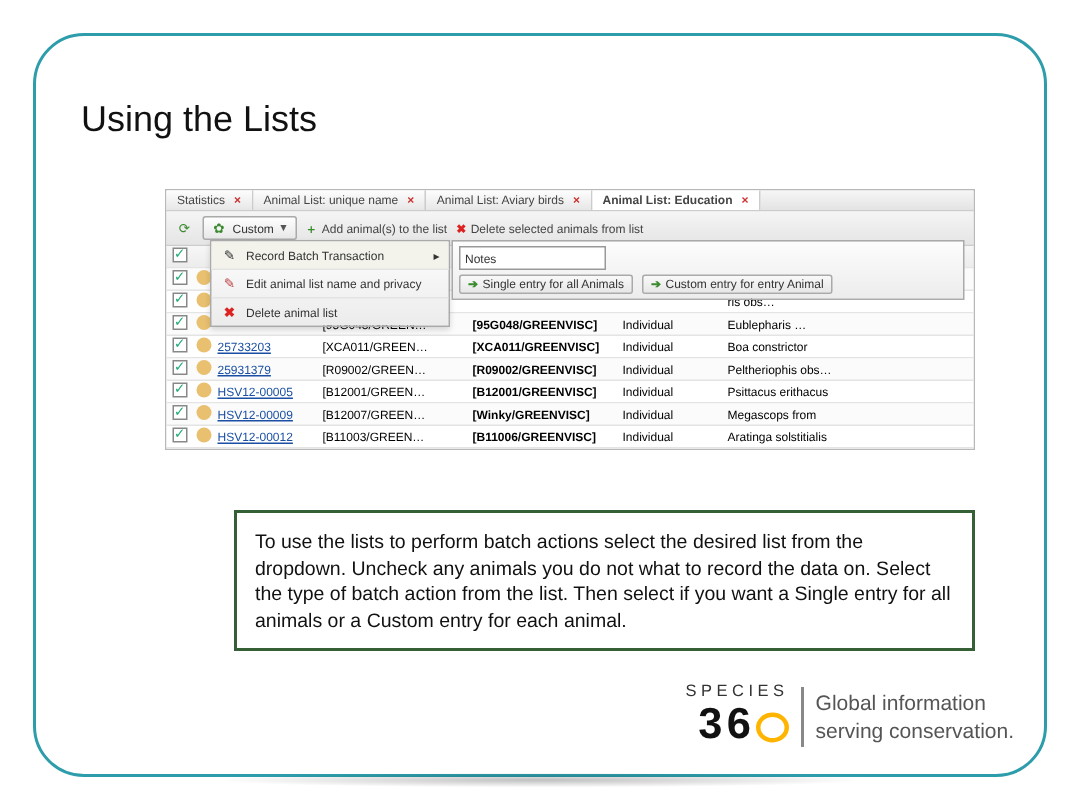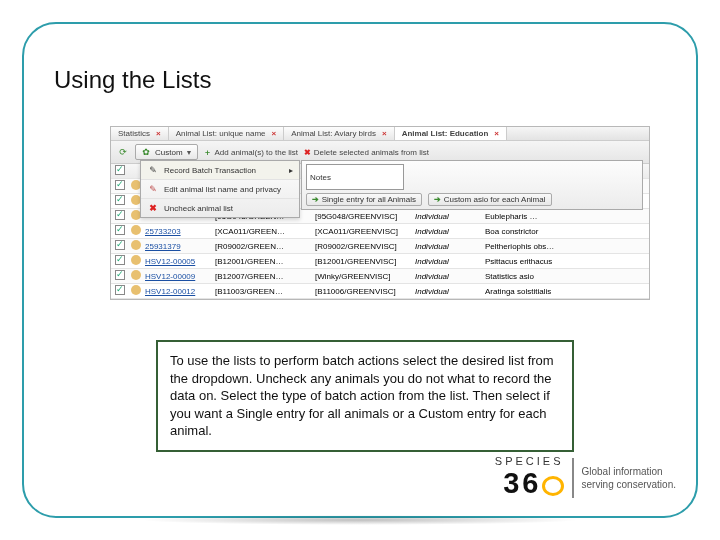--- a/index.html
+++ b/index.html
@@ -54,63 +54,63 @@
   .popout .row:last-child{border-bottom:none;}
   .popout .row.hov { background:#f3f3ec; }
   
   .notes-row {
     position:absolute; left:190px; top:33px; right:6px; z-index:5;
     display:flex; flex-direction:column; gap:3px;
     background:linear-gradient(#fdfdfd,#ececec);
     border:1px solid #aaa; padding:3px 4px;
   }
   .notes-input {
-    width:98px; height:26px; border:1px solid #999; background:#fff;
+    width:98px; height:16px; border:1px solid #999; background:#fff;
     font-size:8px; padding:0 3px; color:#333;
   }
   .entry-opts { display:flex; gap:6px; align-items:center; }
   .pill {
     display:flex; align-items:center; gap:3px; padding:1px 5px;
     border:1px solid #aaa; border-radius:2px; background:linear-gradient(#f9f9f9,#e7e7e7);
     color:#333;
   }
   .arrow-g { color:#3a8a2e; font-weight:bold; }
   
   .grid { width:100%; }
   .ghead, .grow { display:flex; align-items:center; border-bottom:1px solid #e4e4e4; }
   .ghead { background:linear-gradient(#f7f7f7,#ececec); color:#555; height:15px; }
   .grow { height:15px; background:#fff;align-items:center; }
   .grow:nth-child(odd){ background:#fbfbfb; }
   .c-chk { width:18px; text-align:center; }
   .c-ico { width:14px; text-align:center; }
   .c-id  { width:70px; padding-left:2px; }
   .c-a   { width:100px; padding-left:2px; }
-  .c-b   { width:100px; padding-left:2px; }
-  .c-c   { width:70px; padding-left:2px;font-style:italic; }
+  .c-b   { width:100px; padding-left:2px;font-weight:bold; }
+  .c-c   { width:70px; padding-left:2px; }
   .c-d   { flex:1; padding-left:2px; }
   .idlink { color:#1a4fa3; text-decoration:underline; }
   .chk { width:10px; height:10px; border:1px solid #888; background:#fff; display:inline-block; position:relative; }
   .chk.checked::after{ content:"✓"; position:absolute; left:0; top:-2px; font-size:9px; color:#2a7; }
   .sex-ico { width:10px; height:10px; border-radius:50%; background:#e8c070; display:inline-block; }
   
   .callout {
-    position:absolute; left:156px; top:340px; width:418px;
+    position:absolute; left:156px; top:340px; width:494px;
     border:2px solid #355f35; background:#fff;
     padding:10px 12px; font-size:13px; line-height:1.35; color:#111;
   }
   
   .logo-wrap {
     position:absolute; right:44px; bottom:40px; display:flex; align-items:center; gap:8px;
   }
   .logo { text-align:right; }
   .logo-top { font-size:11px; letter-spacing:3px; color:#333; }
   .logo-big { font-size:29px; font-weight:bold; letter-spacing:3px; color:#111; }
   .logo-o { display:inline-block; width:22px; height:20px; border:3px solid #ffb400; border-radius:50%; vertical-align:-3px; }
   .vbar { width:2px; height:40px; background:#888; }
-  .tag { font-size:10px; color:#555; line-height:1.3; }
+  .tag { font-size:14px; color:#555; line-height:1.3; }
   .shadow-arc{
     position:absolute; top:515px; left:50%; transform:translateX(-50%);
     width:440px; height:10px; border-radius:50%;
     background:radial-gradient(ellipse at center, rgba(0,0,0,.25), rgba(0,0,0,0) 70%);
   }
 </style>
 </head>
 <body>
 
 <div class="slide-frame"></div>
@@ -158,34 +158,34 @@
         <span class="ico">✎</span>
         <span>Record Batch Transaction</span>
         <span class="chev" style="margin-left:auto">▸</span>
       </div>
     <div class="row">
         <span class="ico" style="color:#b44;">✎</span>
         <span>Edit animal list name and privacy</span>
       </div>
     <div class="row">
         <span class="ico xred">✖</span>
-        <span>Uncheck animal list</span>
+        <span>Delete animal list</span>
       </div>
   </div>
 
   <div class="notes-row">
     <input class="notes-input" value="Notes" style="">
     <div class="entry-opts">
       <div class="pill">
           <span class="arrow-g">➔</span>
           <span>Single entry for all Animals</span>
         </div>
       <div class="pill">
           <span class="arrow-g">➔</span>
-          <span>Custom asio for each Animal</span>
+          <span>Custom entry for entry Animal</span>
         </div>
     </div>
   </div>
 
   <div class="grid">
     <div class="ghead">
       <div class="c-chk"><span class="chk checked"></span></div>
       <div class="c-ico"></div>
       <div class="c-id"></div>
       <div class="c-a"></div>
@@ -248,21 +248,21 @@
           <div class="c-c">Individual</div>
           <div class="c-d">Psittacus erithacus</div>
         </div>
         <div class="grow">
           <div class="c-chk"><span class="chk checked"></span></div>
           <div class="c-ico"><span class="sex-ico"></span></div>
           <div class="c-id"><span class="idlink">HSV12-00009</span></div>
           <div class="c-a">[B12007/GREEN…</div>
           <div class="c-b">[Winky/GREENVISC]</div>
           <div class="c-c">Individual</div>
-          <div class="c-d">Statistics asio</div>
+          <div class="c-d">Megascops from</div>
         </div>
         <div class="grow">
           <div class="c-chk"><span class="chk checked"></span></div>
           <div class="c-ico"><span class="sex-ico"></span></div>
           <div class="c-id"><span class="idlink">HSV12-00012</span></div>
           <div class="c-a">[B11003/GREEN…</div>
           <div class="c-b">[B11006/GREENVISC]</div>
           <div class="c-c">Individual</div>
           <div class="c-d">Aratinga solstitialis</div>
         </div>

